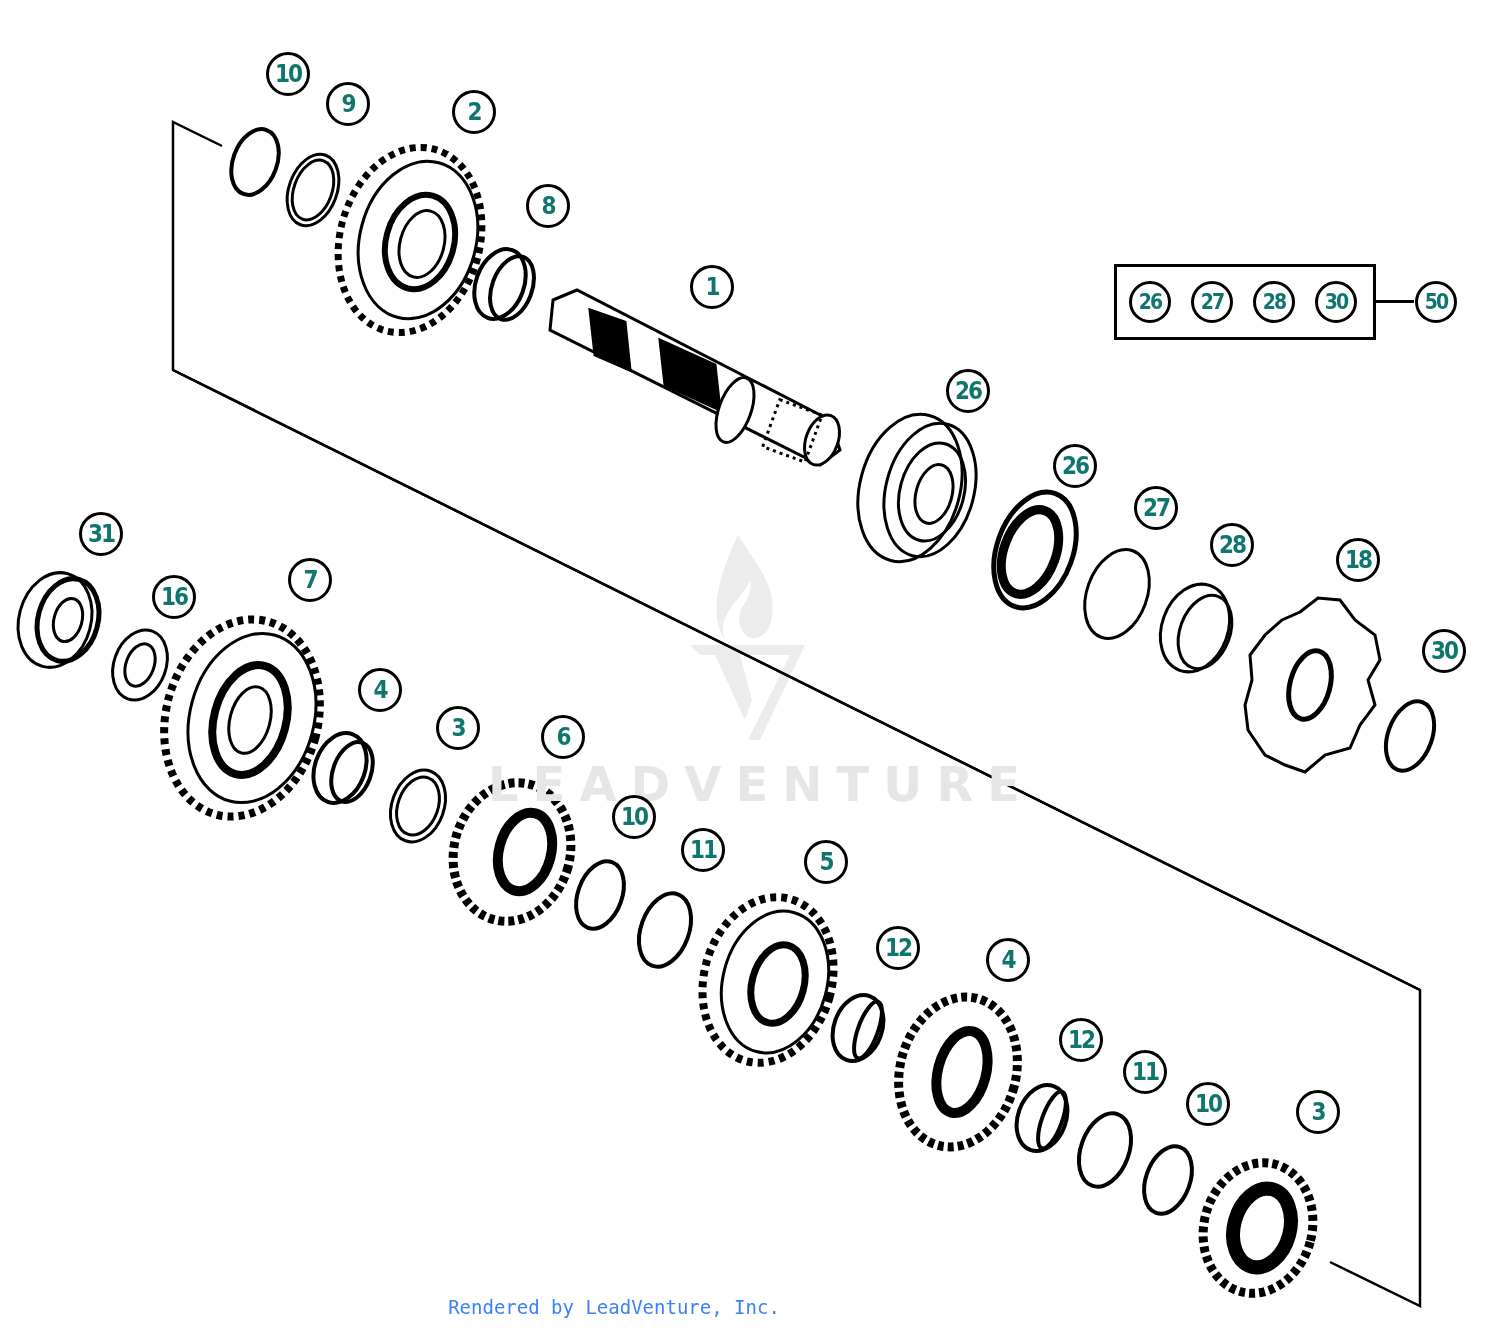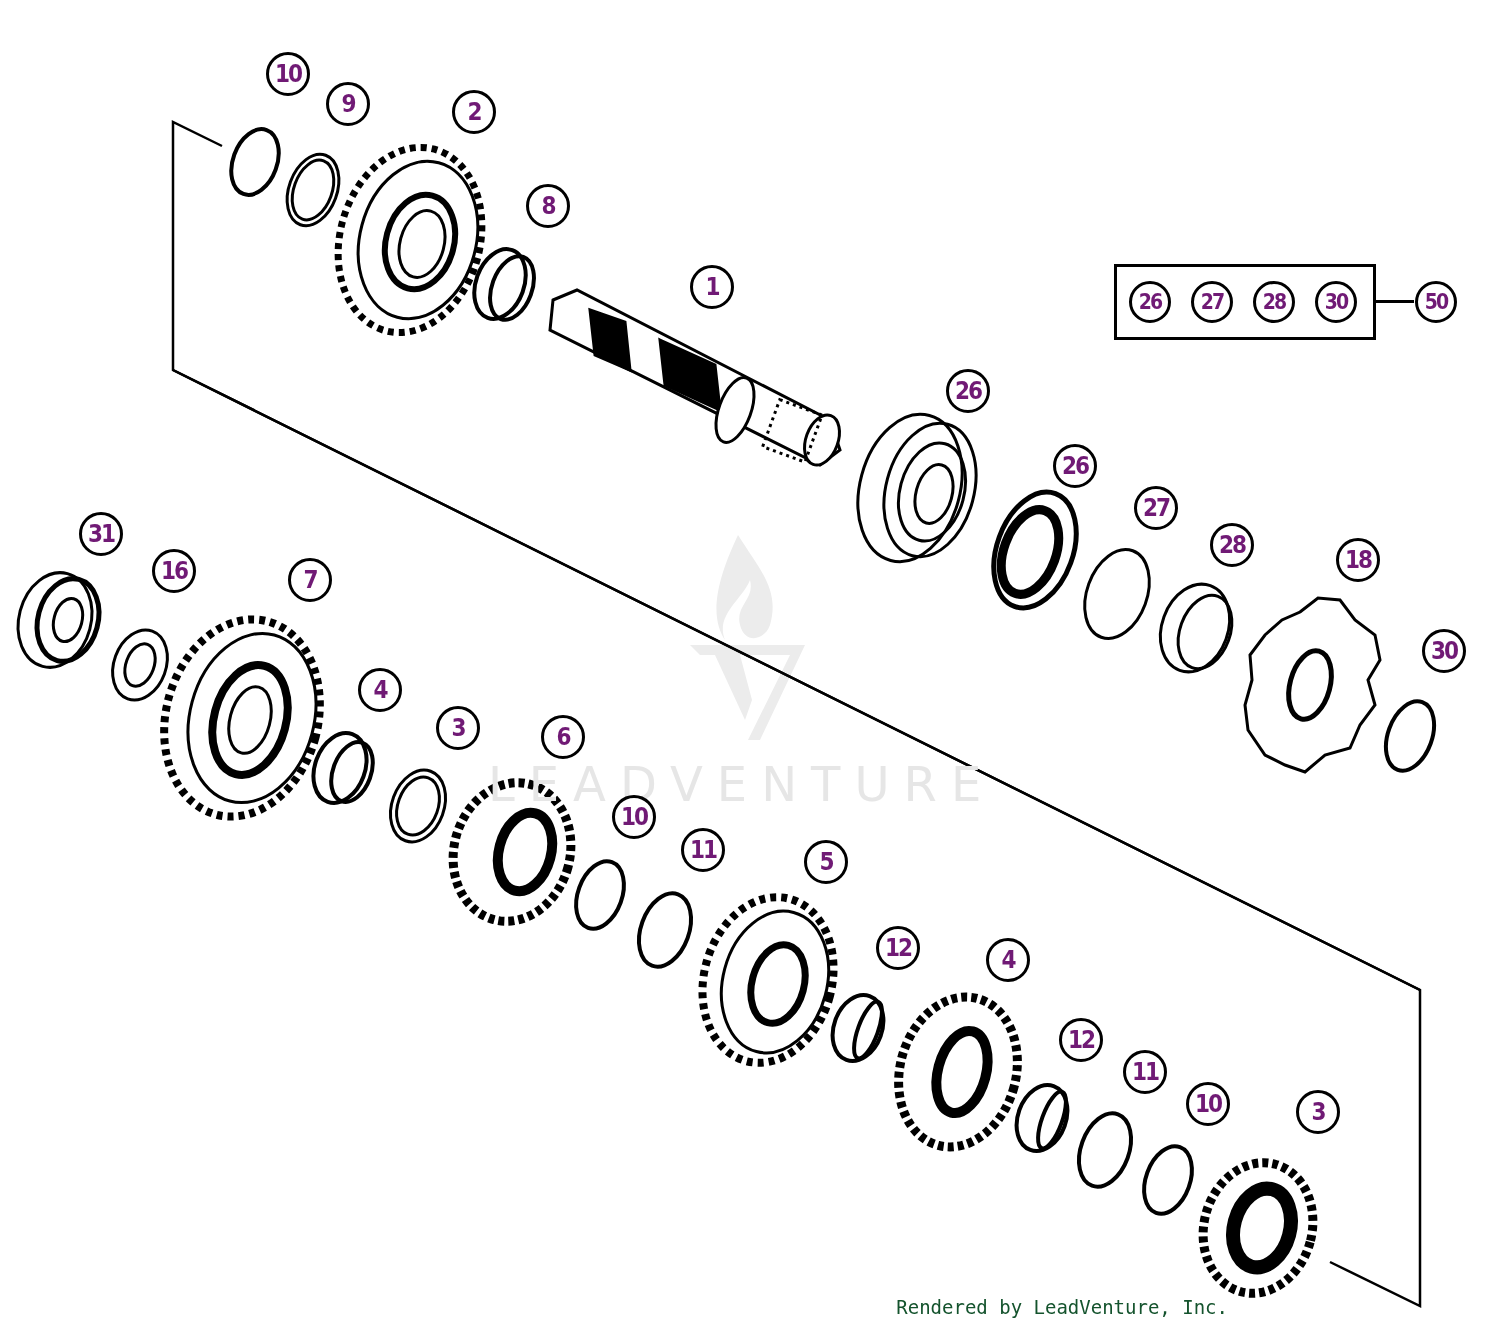--- a/index.html
+++ b/index.html
@@ -3,29 +3,29 @@
 <meta charset="utf-8">
 <style>
   html, body { margin: 0; padding: 0; background: #ffffff; }
   body { width: 1500px; height: 1339px; position: relative; overflow: hidden;
          font-family: "DejaVu Sans", sans-serif; }
   #diagram { position: absolute; left: 0; top: 0; width: 1500px; height: 1339px; }
   .callout { position: absolute; width: 44px; height: 44px; margin-left: -22px; margin-top: -22px;
              border: 3px solid #000; border-radius: 50%; box-sizing: border-box; background: #fff;
              display: flex; align-items: center; justify-content: center;
              font-family: "DejaVu Sans Condensed", "DejaVu Sans", sans-serif; font-weight: bold;
-             font-size: 24px; color: #701a75; letter-spacing: -2px; cursor: pointer; }
+             font-size: 24px; color: #0f766e; letter-spacing: -2px; cursor: pointer; }
   .callout.small { width: 42px; height: 42px; margin-left: -21px; margin-top: -21px; font-size: 21px; }
   .kit-box { position: absolute; left: 1114px; top: 264px; width: 262px; height: 76px;
              border: 3px solid #000; box-sizing: border-box; }
   .kit-line { position: absolute; left: 1376px; top: 300px; width: 38px; height: 3px; background: #000; }
   .watermark-text { position: absolute; left: 488px; top: 756px; font-size: 48px; letter-spacing: 14px;
-                    color: #e6e6e6; font-weight: normal; font-family: "DejaVu Sans", sans-serif; }
-  .credit { position: absolute; left: 0; width: 1228px; top: 1296px; text-align: right;
-            font-family: "DejaVu Sans Mono", monospace; font-size: 19px; color: #14532d; }
+                    color: #e6e6e6; font-weight: bold; font-family: "DejaVu Sans", sans-serif; }
+  .credit { position: absolute; left: 0; width: 1228px; top: 1296px; text-align: center;
+            font-family: "DejaVu Sans Mono", monospace; font-size: 19px; color: #3b82f6; }
 </style>
 </head>
 <body>
 
 <svg id="diagram" viewBox="0 0 1500 1339" xmlns="http://www.w3.org/2000/svg">
 
   <g fill="#ececec" stroke="none">
     <path d="M738 535 C760 570 780 590 770 625 C765 640 745 645 740 625 C735 605 755 600 750 580 C742 600 715 615 725 640 C712 620 712 590 738 535 Z"></path>
     <path d="M690 645 L805 645 L760 740 L748 740 L790 655 L740 655 L752 700 L745 720 L715 655 L700 655 Z"></path>
   </g>
@@ -160,21 +160,21 @@
 <div class="callout" style="left:474px;top:112px">2</div>
 <div class="callout" style="left:548px;top:206px">8</div>
 <div class="callout" style="left:712px;top:287px">1</div>
 <div class="callout" style="left:968px;top:391px">26</div>
 <div class="callout" style="left:1075px;top:466px">26</div>
 <div class="callout" style="left:1156px;top:508px">27</div>
 <div class="callout" style="left:1232px;top:545px">28</div>
 <div class="callout" style="left:1358px;top:560px">18</div>
 <div class="callout" style="left:1444px;top:651px">30</div>
 <div class="callout" style="left:101px;top:534px">31</div>
-<div class="callout" style="left:174px;top:571px">16</div>
+<div class="callout" style="left:174px;top:597px">16</div>
 <div class="callout" style="left:310px;top:580px">7</div>
 <div class="callout" style="left:380px;top:690px">4</div>
 <div class="callout" style="left:458px;top:728px">3</div>
 <div class="callout" style="left:563px;top:737px">6</div>
 <div class="callout" style="left:634px;top:817px">10</div>
 <div class="callout" style="left:703px;top:850px">11</div>
 <div class="callout" style="left:826px;top:862px">5</div>
 <div class="callout" style="left:898px;top:948px">12</div>
 <div class="callout" style="left:1008px;top:960px">4</div>
 <div class="callout" style="left:1081px;top:1040px">12</div>

